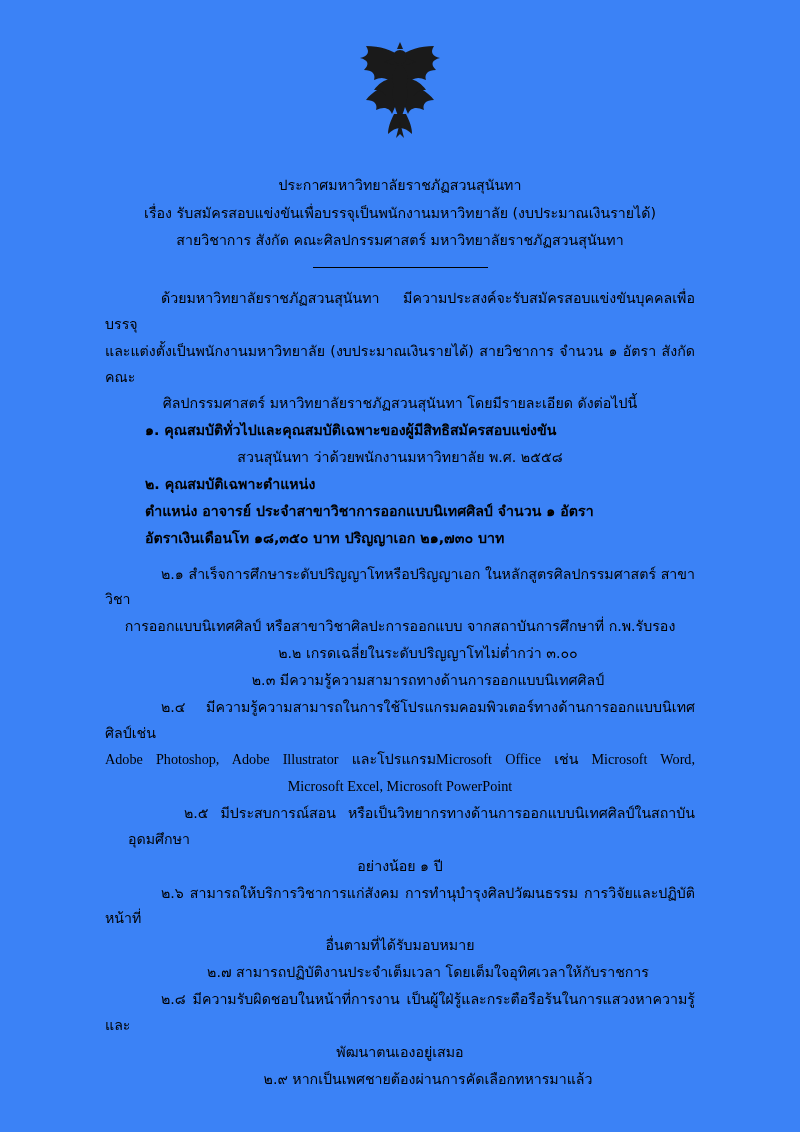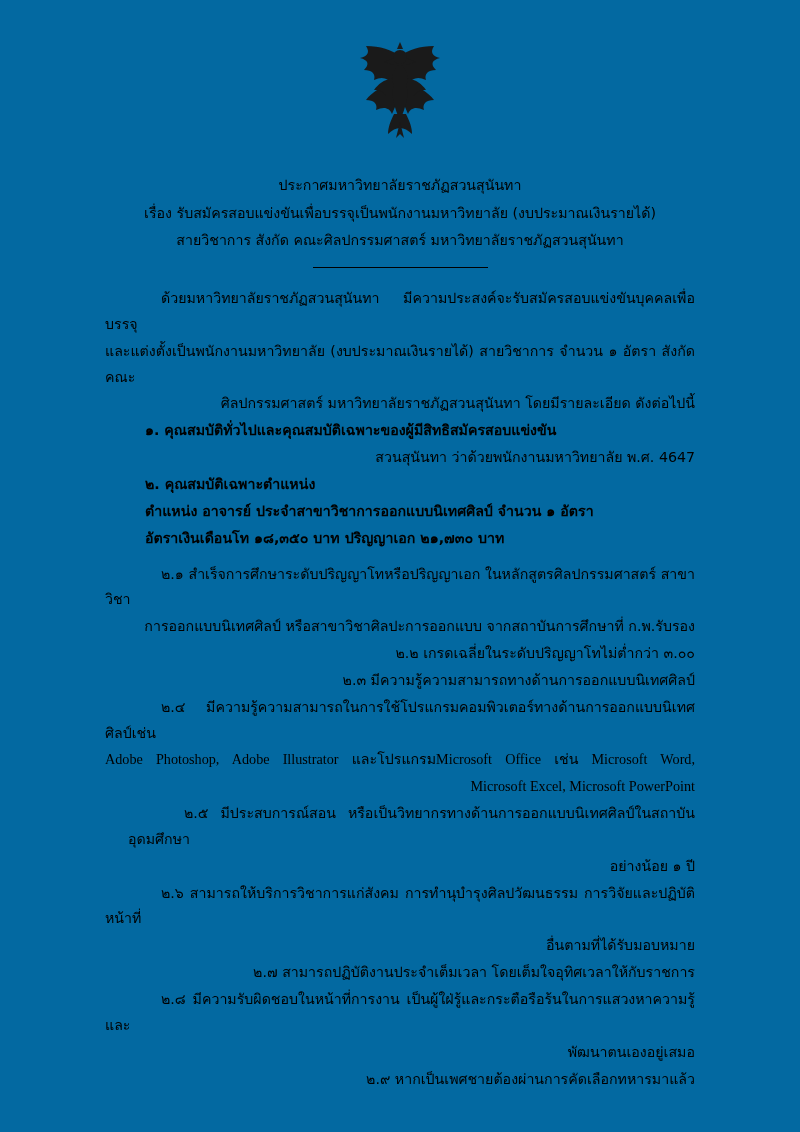--- a/index.html
+++ b/index.html
@@ -10,21 +10,21 @@
   body {
     width: 800px;
     height: 1132px;
     font-family: "DejaVu Sans", "Liberation Sans", sans-serif;
     color: #000000;
   }
   .page {
     position: relative;
     width: 800px;
     height: 1132px;
-    background: #0369a1;
+    background: #3b82f6;
     box-sizing: border-box;
     padding: 0 105px;
   }
   .emblem-wrap {
     padding-top: 38px;
     display: flex;
     justify-content: center;
   }
   .emblem {
     width: 112px;
@@ -64,21 +64,21 @@
     font-weight: bold;
   }
   .latin {
     font-family: Liberation Serif, serif;
   }
   .just {
     text-align: justify;
     text-align-last: justify;
   }
   .nojust {
-    text-align: right;
+    text-align: center;
   }
 </style>
 </head>
 <body>
 
 <div class="page">
 
   <div class="emblem-wrap">
     <svg class="emblem" viewBox="0 0 112 102" aria-hidden="true">
       <g fill="#1a1a1a">
@@ -116,21 +116,21 @@
     <div class="rule"></div>
   </div>
 
   <div class="body-block">
 
     <div class="p just" style="text-indent:56px;">ด้วยมหาวิทยาลัยราชภัฏสวนสุนันทา  มีความประสงค์จะรับสมัครสอบแข่งขันบุคคลเพื่อบรรจุ</div>
     <div class="p just">และแต่งตั้งเป็นพนักงานมหาวิทยาลัย (งบประมาณเงินรายได้) สายวิชาการ  จำนวน  ๑  อัตรา  สังกัด  คณะ</div>
     <div class="p nojust">ศิลปกรรมศาสตร์ มหาวิทยาลัยราชภัฏสวนสุนันทา โดยมีรายละเอียด ดังต่อไปนี้</div>
 
     <div class="p bold" style="text-indent:40px;">๑. คุณสมบัติทั่วไปและคุณสมบัติเฉพาะของผู้มีสิทธิสมัครสอบแข่งขัน</div>
-    <div class="p nojust">สวนสุนันทา ว่าด้วยพนักงานมหาวิทยาลัย พ.ศ. 4647</div>
+    <div class="p nojust">สวนสุนันทา ว่าด้วยพนักงานมหาวิทยาลัย พ.ศ. ๒๕๕๘</div>
 
     <div class="p bold" style="text-indent:40px;">๒. คุณสมบัติเฉพาะตำแหน่ง</div>
     <div class="p bold" style="text-indent:40px;">ตำแหน่ง อาจารย์ ประจำสาขาวิชาการออกแบบนิเทศศิลป์ จำนวน ๑ อัตรา</div>
     <div class="p bold" style="text-indent:40px;">อัตราเงินเดือนโท ๑๘,๓๕๐ บาท ปริญญาเอก ๒๑,๗๓๐ บาท</div>
 
     <div class="p just" style="text-indent:56px;margin-top:10px;">๒.๑ สำเร็จการศึกษาระดับปริญญาโทหรือปริญญาเอก ในหลักสูตรศิลปกรรมศาสตร์ สาขาวิชา</div>
     <div class="p nojust">การออกแบบนิเทศศิลป์  หรือสาขาวิชาศิลปะการออกแบบ จากสถาบันการศึกษาที่ ก.พ.รับรอง</div>
 
     <div class="p nojust" style="text-indent:56px;">๒.๒ เกรดเฉลี่ยในระดับปริญญาโทไม่ต่ำกว่า ๓.๐๐</div>
 

